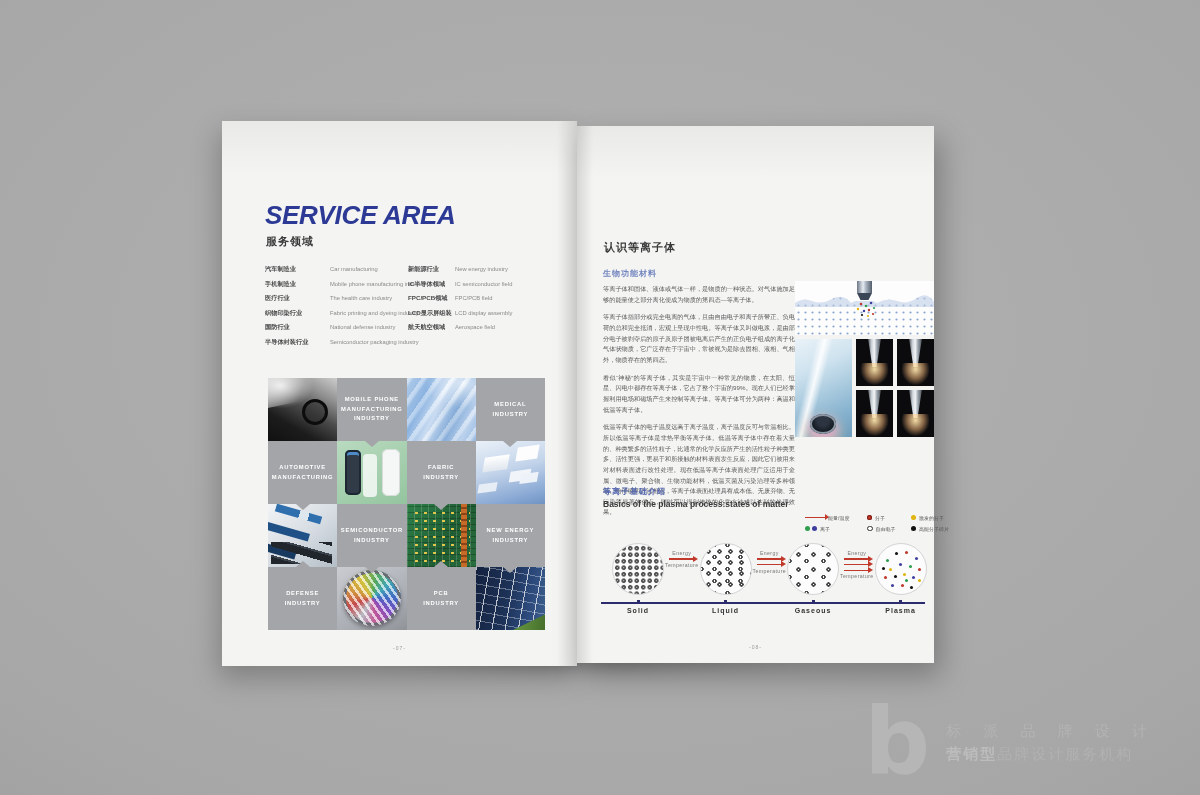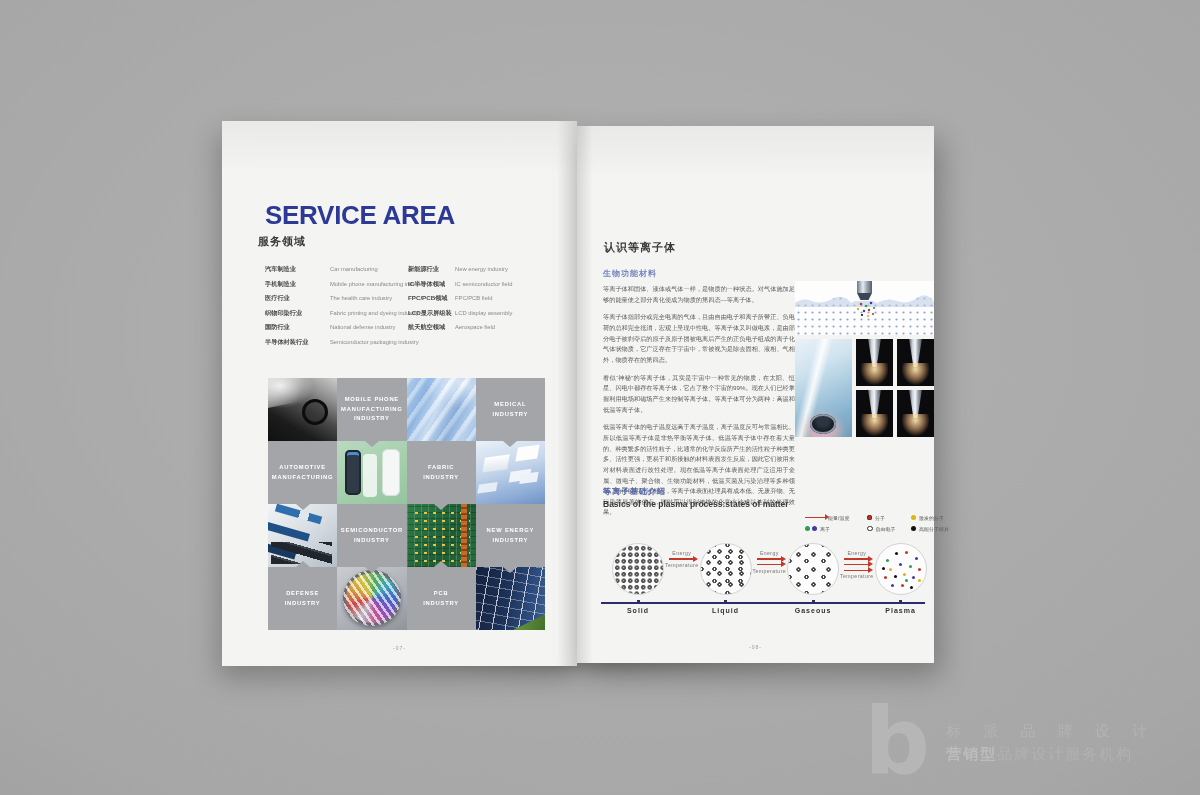--- a/index.html
+++ b/index.html
@@ -11,21 +11,21 @@
   .book-shadow{position:absolute;left:245px;top:636px;width:670px;height:44px;z-index:0;
     background:radial-gradient(50% 50% at 50% 50%, rgba(0,0,0,.32), transparent 72%);filter:blur(7px);}
   .page{position:absolute;z-index:1;background:linear-gradient(180deg,#e9e9e8 0px,#f4f4f3 52px);}
   .page-left{left:222px;top:121px;width:355px;height:545px;box-shadow:-3px 12px 26px rgba(0,0,0,.25);}
   .page-right{left:577px;top:126px;width:357px;height:537px;box-shadow:7px 13px 28px rgba(0,0,0,.28);}
   .page-left::after{content:"";position:absolute;top:0;bottom:0;right:0;width:20px;
     background:linear-gradient(to right, rgba(0,0,0,0) 0%, rgba(0,0,0,.10) 100%);}
   .page-right::before{content:"";position:absolute;top:0;bottom:0;left:0;width:16px;
     background:linear-gradient(to right, rgba(0,0,0,.12) 0%, rgba(0,0,0,0) 100%);}
 
-  .big-title{position:absolute;font-size:26px;font-weight:bold;color:#2c3a96;letter-spacing:-.3px;white-space:nowrap;}
+  .big-title{position:absolute;font-size:26px;font-weight:bold;color:#2c3a96;letter-spacing:-.3px;white-space:nowrap;font-style:italic;}
   .zh-sub{position:absolute;font-size:11px;font-weight:bold;color:#3a3a3a;letter-spacing:1px;}
   .pagenum{position:absolute;left:0;right:0;text-align:center;font-size:5px;color:#9a9a9a;letter-spacing:1px;}
 
   
   .ind-col{position:absolute;top:144px;}
   .ind-col-left{left:43px;}
   .ind-col-right{left:186px;}
   .ind-row{display:flex;margin-bottom:5.6px;align-items:baseline;}
   .ind-zh{font-size:6.2px;color:#4a4a4a;font-weight:bold;width:65px;flex:none;}
   .ind-col-right .ind-zh{width:47px;}
@@ -163,21 +163,21 @@
   .wm-l2{font-size:15px;color:#b1b1b1;letter-spacing:2px;white-space:nowrap;}
   .wm-strong{font-weight:bold;color:#bcbcbc;}
 </style>
 </head>
 <body>
 
 <div class="book-shadow"></div>
 
 <div class="page page-left">
   <div class="big-title" style="left:43px;top:79px;">SERVICE AREA</div>
-  <div class="zh-sub" style="left:36px;top:113px;">服务领域</div>
+  <div class="zh-sub" style="left:44px;top:113px;">服务领域</div>
   <div class="ind-col ind-col-left">
       <div class="ind-row">
         <span class="ind-zh">汽车制造业</span>
         <span class="ind-en">Car manufacturing</span>
       </div>
       <div class="ind-row">
         <span class="ind-zh">手机制造业</span>
         <span class="ind-en">Mobile phone manufacturing industry</span>
       </div>
       <div class="ind-row">

